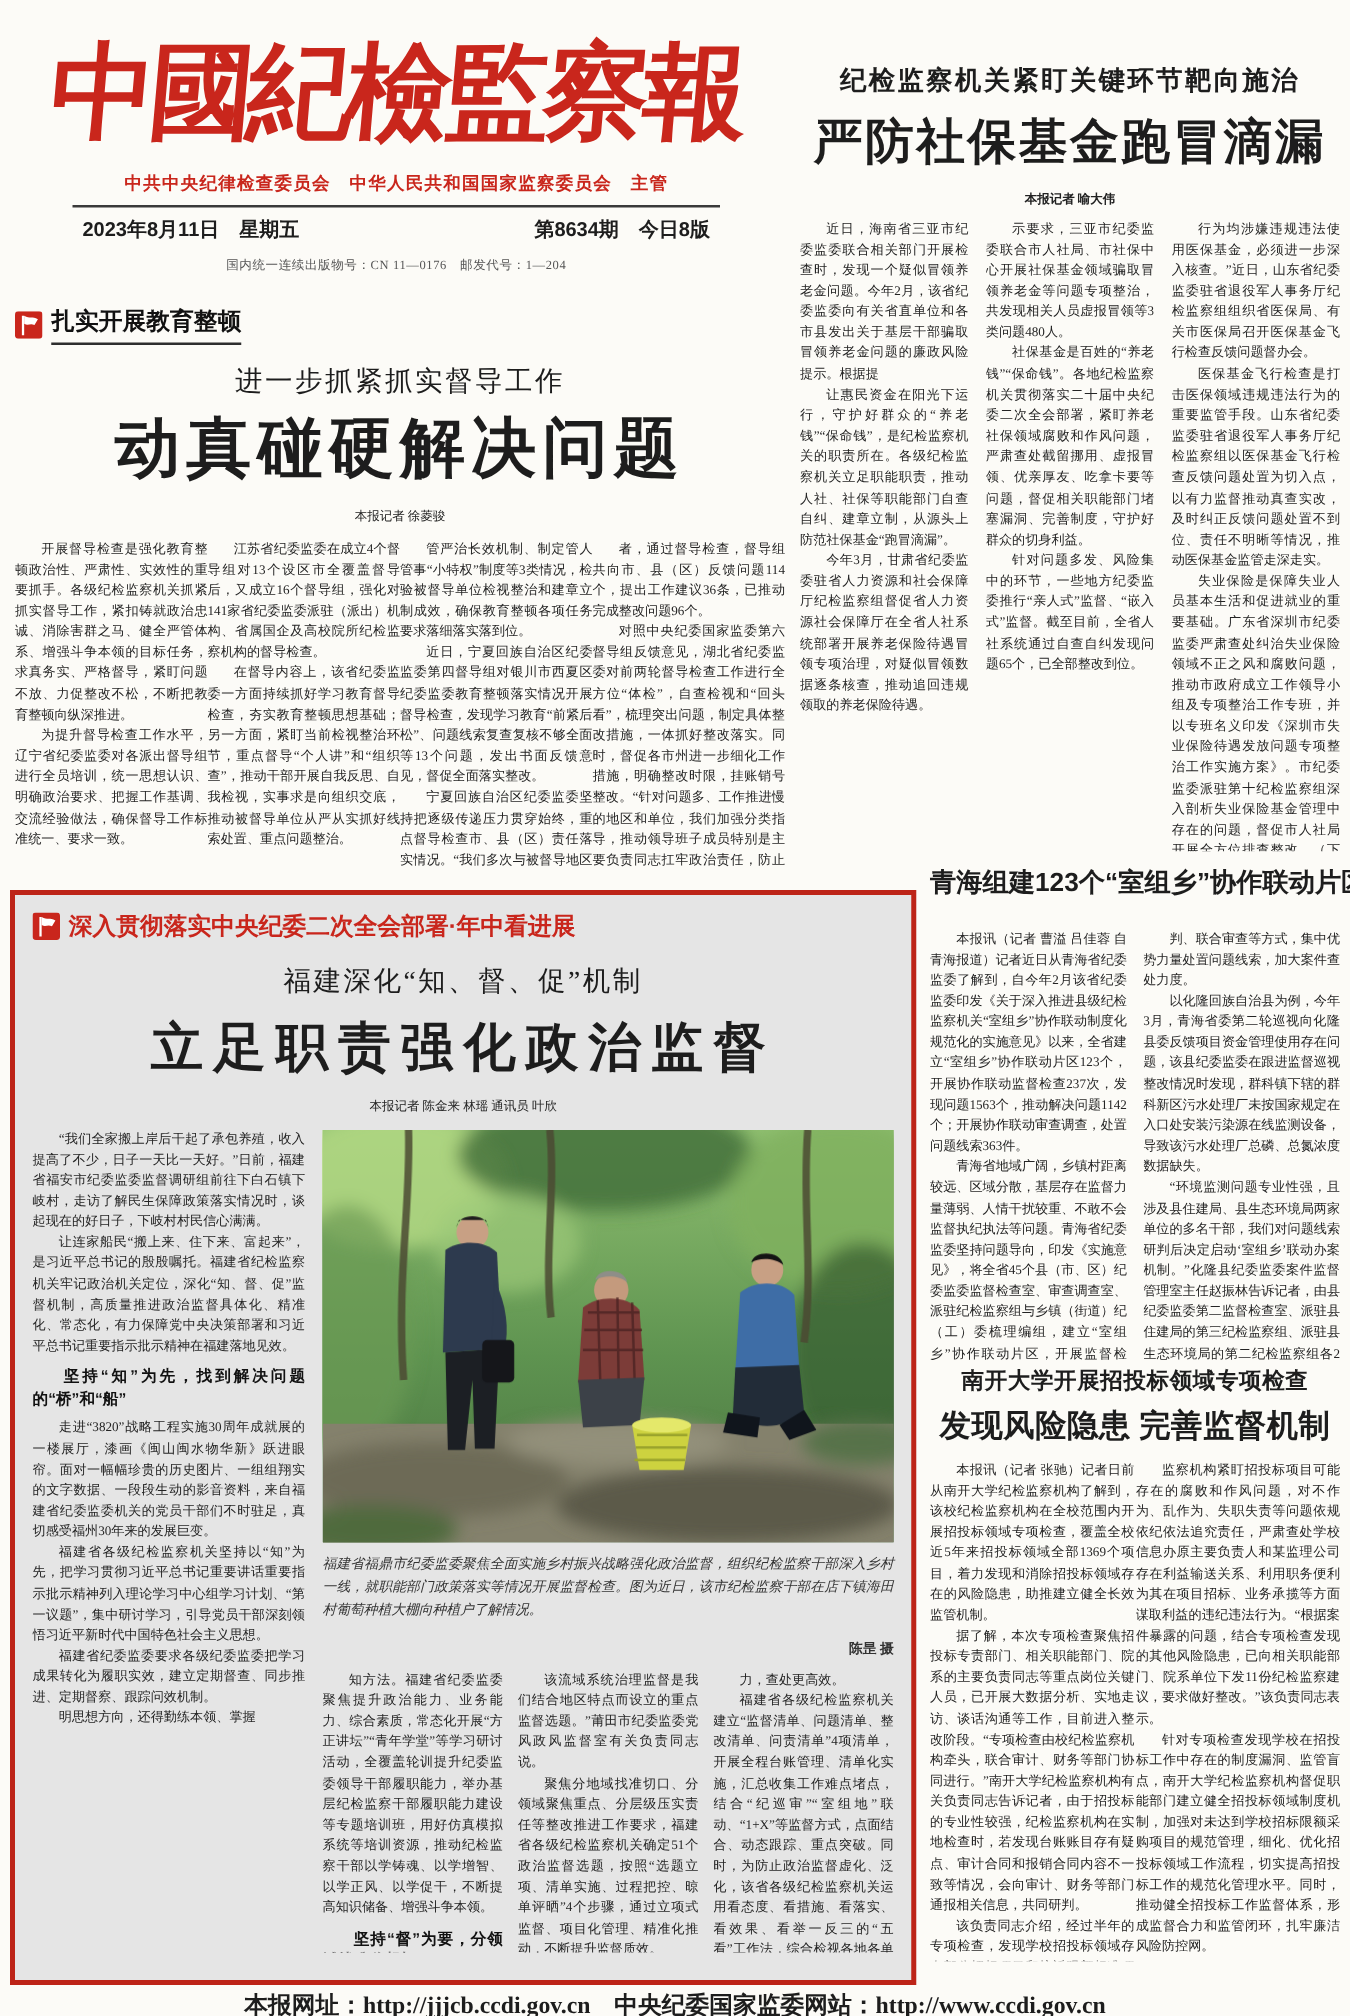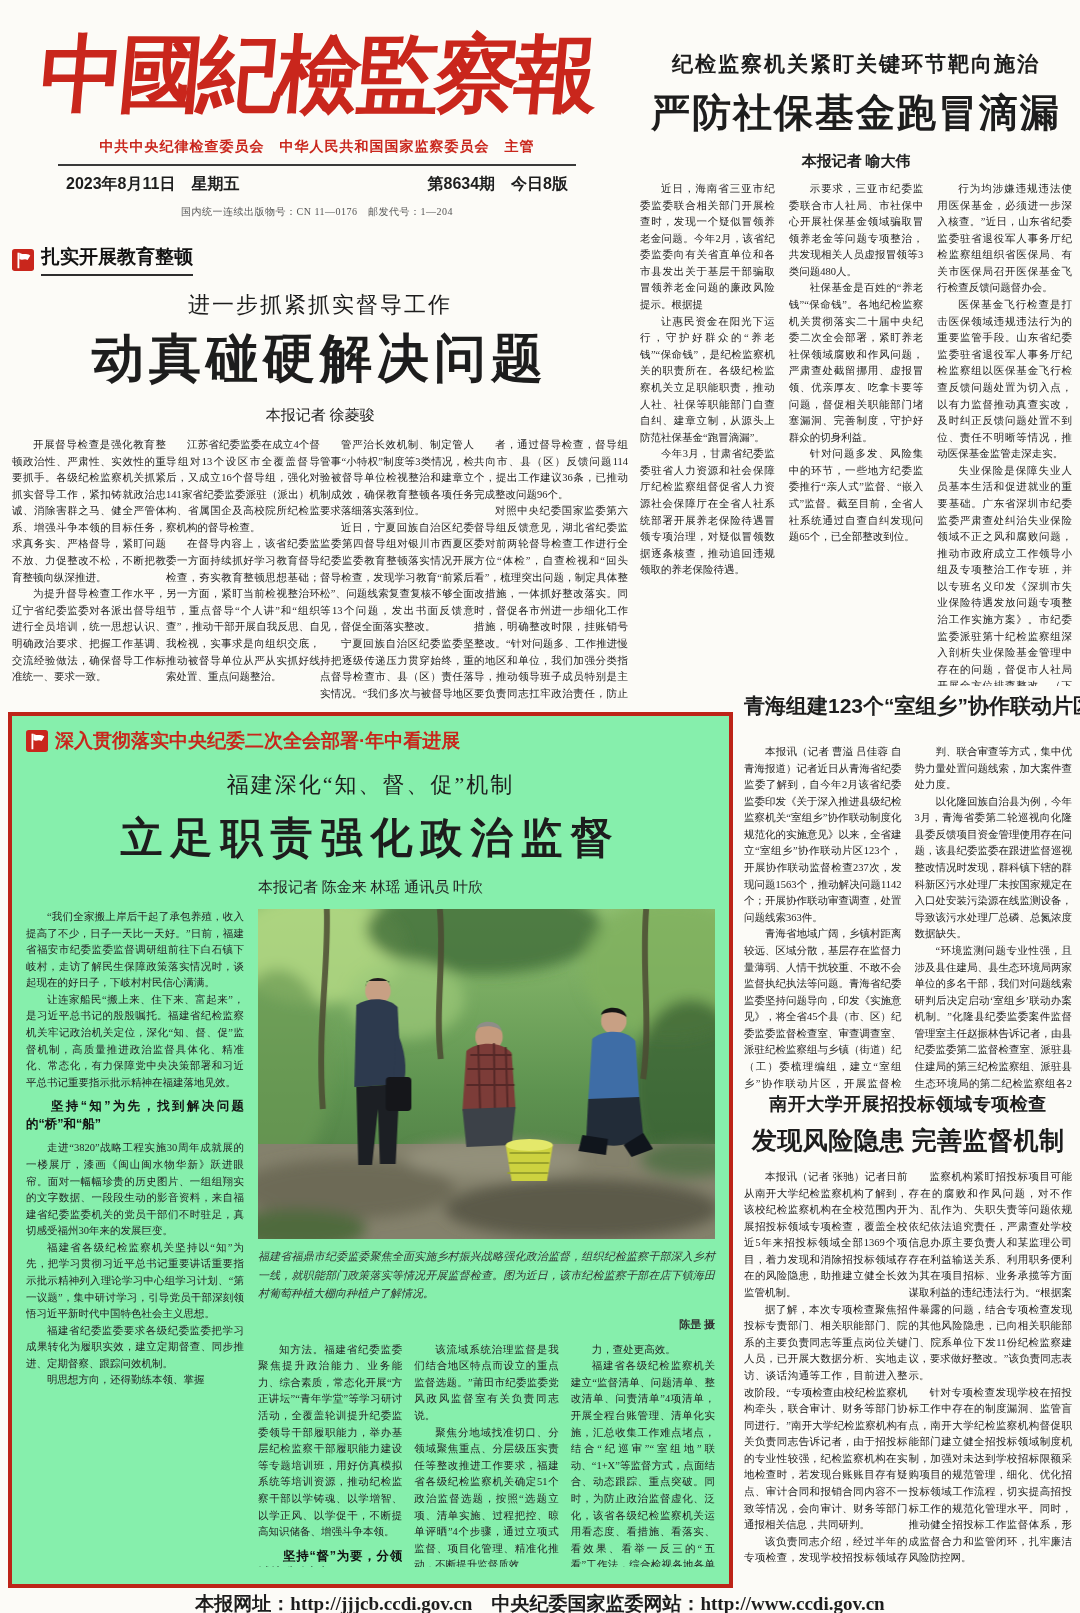--- a/index.html
+++ b/index.html
@@ -11,21 +11,21 @@
   .mast-title{color:#c9261c;font-weight:bold;font-size:84px;line-height:1.45;text-align:center;
               letter-spacing:-5px;transform:skewX(-5deg);font-family:"Liberation Serif",serif;}
   .mast-supervisor{color:#c9261c;font-family:"Liberation Sans",sans-serif;font-weight:bold;
               font-size:14px;text-align:center;letter-spacing:1px;margin-top:2px;}
   .mast-rule{border-top:2px solid #3a3a3a;margin:8px 34px 0 34px;}
   .mast-dateline{display:flex;justify-content:space-between;font-family:"Liberation Sans",sans-serif;
               font-weight:bold;font-size:16px;padding:8px 42px 0 42px;}
   .mast-pubcode{text-align:center;font-size:10px;color:#555;margin-top:10px;letter-spacing:0.5px;}
   
   .kicker-serif{text-align:center;font-size:22px;letter-spacing:2px;}
-  .byline{text-align:center;font-size:15px;font-weight:bold;color:#222;}
+  .byline{text-align:center;font-size:10px;font-weight:bold;color:#222;}
   .bt{font-size:10.5px;line-height:1.58;text-align:justify;color:#242424;}
   .bt h4{font-family:"Liberation Sans",sans-serif;font-size:12.5px;font-weight:bold;color:#111;
          margin:7px 0;text-indent:2em;text-align:justify;line-height:1.4;}
   .cols{display:flex;overflow:hidden;}
   .cols>div{flex:1;overflow:hidden;}
   .label-row{display:flex;align-items:center;gap:7px;}
   .flag{width:22px;height:22px;flex:none;}
   
   .social{position:absolute;left:640px;top:50px;width:432px;}
   .social .kicker{font-size:21px;font-weight:bold;text-align:center;letter-spacing:2px;}
@@ -37,21 +37,21 @@
   .main-art{position:absolute;left:12px;top:244px;width:616px;}
   .label-text{font-family:"Liberation Sans",sans-serif;font-weight:bold;font-size:19px;
               border-bottom:2.5px solid #2e2e2e;padding-bottom:4px;color:#111;}
   .main-art .kicker{margin-top:14px;}
   .main-art .headline{text-align:center;font-family:"Liberation Sans",sans-serif;font-weight:bold;
               font-size:52px;letter-spacing:5px;margin-top:4px;}
   .main-art .byline{margin:12px 0 12px 0;font-weight:normal;font-family:Liberation Serif, serif;}
   .main-art .cols{height:262px;}
   
   .featured{position:absolute;left:8px;top:712px;width:725px;height:876px;box-sizing:border-box;
-            border:4px solid #bd2418;background:#86efac;padding:12px 14px;}
+            border:4px solid #bd2418;background:#e5e5e5;padding:12px 14px;}
   .featured .label-text{color:#c9261c;border-bottom:none;padding-bottom:0;}
   .featured .kicker{margin-top:16px;font-size:22px;}
   .featured .headline{text-align:center;font-size:42px;font-weight:bold;letter-spacing:8px;margin-top:10px;}
   .featured .byline{margin:12px 0 12px 0;font-weight:normal;}
   .featured .content{display:flex;gap:14px;}
   .left-col{width:218px;flex:none;height:648px;overflow:hidden;}
   .right-block{flex:1;min-width:0;}
   .photo{width:100%;height:330px;display:block;}
   .caption{font-size:11px;line-height:1.7;text-align:justify;margin-top:8px;color:#333;
            font-style:italic;}

